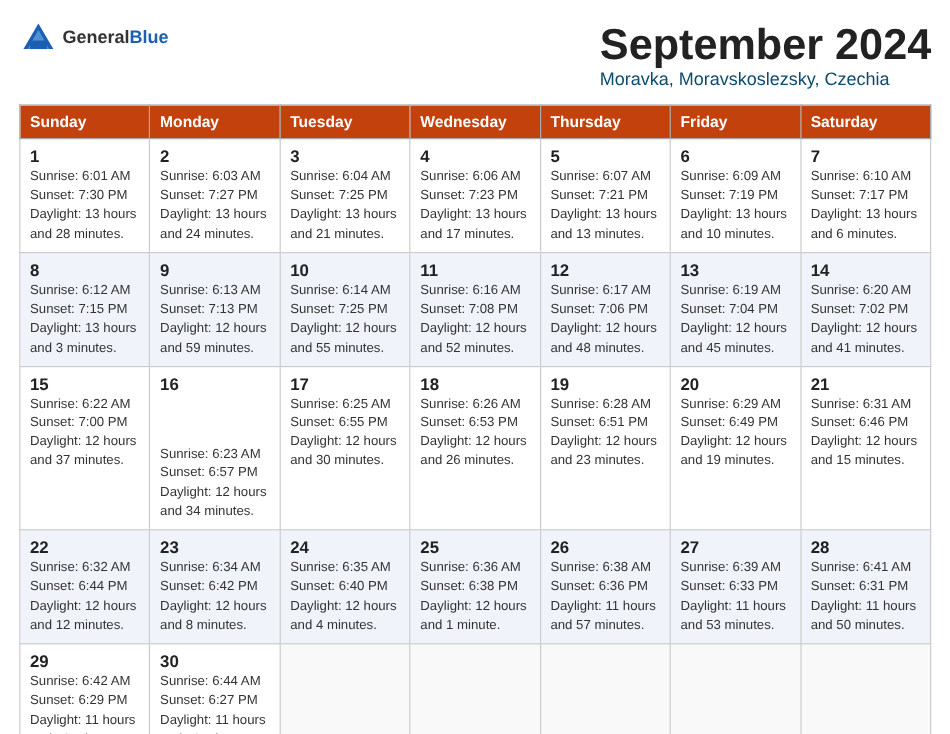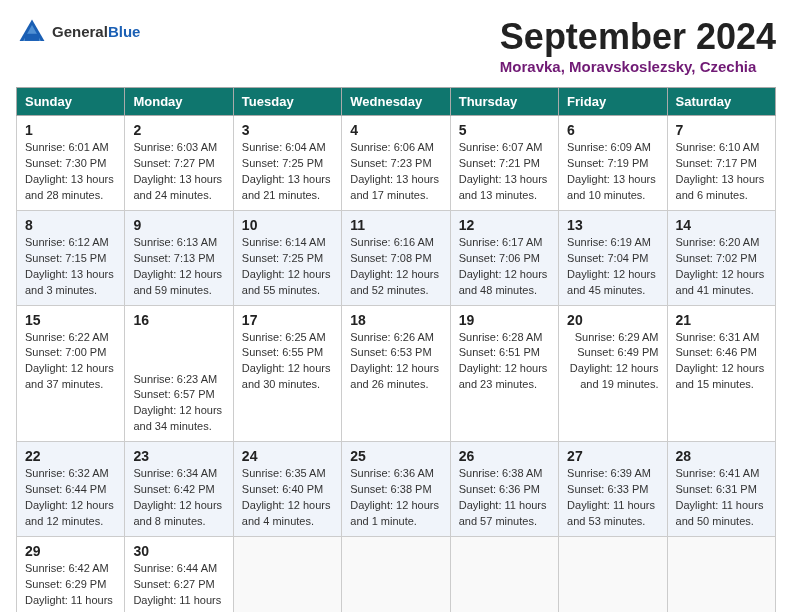--- a/index.html
+++ b/index.html
@@ -43,30 +43,29 @@
     .title-block {
       text-align: left;
     }
     .month-title {
       font-size: 36px;
       font-weight: bold;
       color: #222;
     }
     .location-title {
       font-size: 15px;
-      color: #701a75;
-      font-weight: bold;
+      color: #0c4a6e;
     }
     .calendar {
       width: 100%;
       border-collapse: collapse;
       font-size: 11px;
     }
     .calendar th {
-      background: #0f766e;
+      background: #c2410c;
       color: #fff;
       text-align: left;
       padding: 6px 8px;
       font-size: 13px;
       font-weight: bold;
       border: 1px solid #aaa;
     }
     .calendar td {
       vertical-align: top;
       padding: 6px 8px;
@@ -267,21 +266,21 @@
         </td>
         <td>
           <span class="day-number">19</span>
           <div class="day-info" style="white-space: pre-line;">Sunrise: 6:28 AM
 Sunset: 6:51 PM
 Daylight: 12 hours
 and 23 minutes.</div>
         </td>
         <td>
           <span class="day-number">20</span>
-          <div class="day-info" style="white-space: pre-line; text-align: right;">Sunrise: 6:29 AM
+          <div class="day-info" style="white-space: pre-line;">Sunrise: 6:29 AM
 Sunset: 6:49 PM
 Daylight: 12 hours
 and 19 minutes.</div>
         </td>
         <td>
           <span class="day-number">21</span>
           <div class="day-info" style="white-space: pre-line;">Sunrise: 6:31 AM
 Sunset: 6:46 PM
 Daylight: 12 hours
 and 15 minutes.</div>

